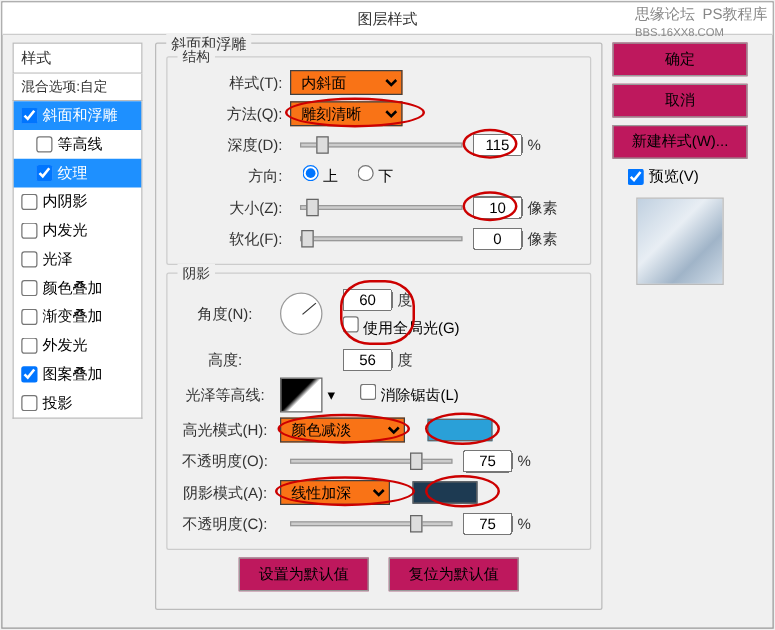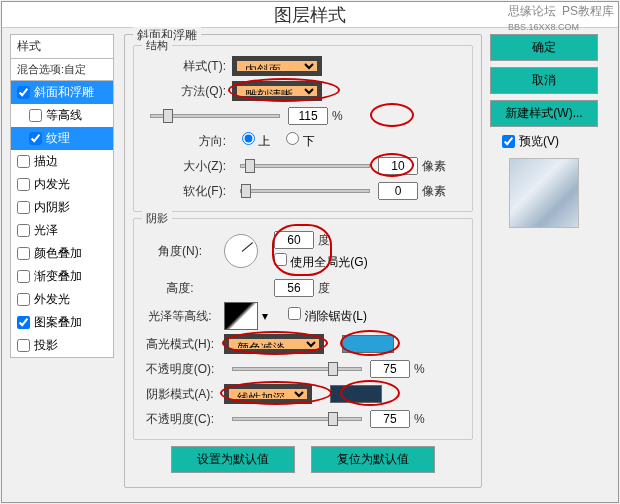--- a/index.html
+++ b/index.html
@@ -1,54 +1,54 @@
 <!DOCTYPE html>
 <html><head>
 <meta charset="utf-8">
 <style>
 * { box-sizing: border-box; margin: 0; padding: 0; font-family: "Microsoft YaHei", SimSun, sans-serif; font-size: 12px; }
 body { background: #f0f0f0; width: 620px; height: 504px; position: relative; }
 .watermark-top { position: absolute; top: 3px; right: 6px; color: #888; font-size: 11px; z-index: 10; }
 .watermark-top span { margin-left: 6px; }
 .dialog { background: #f0f0f0; border: 1px solid #999; width: 618px; height: 502px; margin: 1px; position: relative; }
-.title-bar { background: #fff; border-bottom: 1px solid #ccc; height: 26px; text-align: center; line-height: 26px; font-size: 18px; color: #333; }
+.title-bar { background: #fff; border-bottom: 1px solid #ccc; height: 26px; text-align: center; line-height: 26px; font-size: 12px; color: #333; }
 .content { display: flex; padding: 6px 8px 8px 8px; height: 474px; }
 .left-col { width: 104px; margin-right: 10px; }
 .left-header { background: #fff; border: 1px solid #bbb; padding: 3px 6px; color: #333; }
 .left-sub { background: #fff; border: 1px solid #bbb; border-top: none; padding: 3px 6px; color: #333; font-size: 11px; }
 .left-list { background: #fff; border: 1px solid #bbb; border-top: none; }
 .left-item { padding: 3px 6px; display: flex; align-items: center; cursor: pointer; }
 .left-item.sel { background: #1e90ff; color: #fff; }
 .left-item.sub { padding-left: 18px; }
 .left-item input[type=checkbox] { margin-right: 4px; }
 .mid-col { width: 358px; }
 .group { border: 1px solid #bbb; border-radius: 2px; padding: 6px 8px 8px 8px; margin-bottom: 6px; position: relative; }
 .group-title { position: absolute; top: -8px; left: 8px; background: #f0f0f0; padding: 0 4px; color: #333; }
 .sub-group { border: 1px solid #ccc; border-radius: 2px; padding: 6px 8px; margin-top: 4px; margin-bottom: 6px; position: relative; }
 .sub-group-title { position: absolute; top: -8px; left: 8px; background: #f0f0f0; padding: 0 4px; color: #333; font-size: 11px; }
 .row { display: flex; align-items: center; margin: 3px 0; min-height: 22px; }
 .row-label { width: 90px; text-align: right; padding-right: 6px; color: #333; }
 .row-label-sm { width: 82px; text-align: center; padding-right: 6px; color: #333; }
-select, input[type=text] { border: 5px solid #404040; background: #fdba74; padding: 1px 4px; height: 20px; }
+select, input[type=text] { border: 1px solid #404040; background: #f97316; padding: 1px 4px; height: 20px; }
 select { width: 90px; }
 .num-input { width: 40px; text-align: center; }
 .slider { flex: 1; max-width: 130px; height: 4px; background: #ccc; border: 1px solid #999; margin: 0 8px; position: relative; }
 .slider-thumb { position: absolute; width: 10px; height: 14px; background: #ddd; border: 1px solid #666; top: -6px; }
 .unit { margin-left: 4px; color: #333; }
 .radio-row { display: flex; gap: 16px; padding-left: 10px; }
 .circ { display: inline-block; width: 34px; height: 20px; border: 2.5px solid #c00; border-radius: 50%; position: absolute; pointer-events: none; }
 .color-swatch { width: 52px; height: 18px; border: 1px solid #666; }
 .curve-swatch { width: 34px; height: 28px; border: 1px solid #666; background: linear-gradient(135deg, #000 0%, #000 45%, #fff 55%, #fff 100%); }
 .angle-widget { width: 34px; height: 34px; border: 1px solid #999; border-radius: 50%; background: #fff; position: relative; }
 .angle-widget::after { content: ''; position: absolute; width: 14px; height: 1px; background: #333; top: 16px; left: 17px; transform: rotate(-40deg); transform-origin: left; }
 .right-col { width: 116px; padding-left: 8px; }
-.btn { display: block; width: 100%; background: #14b8a6; border: 1px solid #999; padding: 4px 0; margin-bottom: 6px; text-align: center; cursor: pointer; }
+.btn { display: block; width: 100%; background: #be185d; border: 1px solid #999; padding: 4px 0; margin-bottom: 6px; text-align: center; cursor: pointer; }
 .preview-box { width: 70px; height: 70px; border: 1px solid #bbb; margin: 8px auto; background: linear-gradient(135deg, #c0d0e0 0%, #e8eef4 40%, #a0b4c8 70%, #d0dce8 100%); }
 .bottom-btns { display: flex; gap: 16px; justify-content: center; margin-top: 6px; }
-.bottom-btns .btn { width: 124px; }
+.bottom-btns .btn { width: 104px; }
 .chk-row { display: flex; align-items: center; margin: 4px 0 8px 12px; }
 .chk-row input { margin-right: 4px; }
 </style>
 </head>
 <body>
 
 <div class="watermark-top">
   <span>思缘论坛</span><span>PS教程库</span><br>
   <span style="font-size:9px">BBS.16XX8.COM</span>
 </div>
@@ -68,29 +68,25 @@
         <div class="left-item sub">
             <input type="checkbox" style="">
             <span>等高线</span>
           </div>
         <div class="left-item sub sel">
             <input type="checkbox" checked="" style="">
             <span>纹理</span>
           </div>
         <div class="left-item">
             <input type="checkbox" style="">
-            <span>描边</span>
+            <span>内阴影</span>
           </div>
         <div class="left-item">
             <input type="checkbox" style="">
             <span>内发光</span>
-          </div>
-        <div class="left-item">
-            <input type="checkbox" style="">
-            <span>内阴影</span>
           </div>
         <div class="left-item">
             <input type="checkbox" style="">
             <span>光泽</span>
           </div>
         <div class="left-item">
             <input type="checkbox" style="">
             <span>颜色叠加</span>
           </div>
         <div class="left-item">
@@ -120,20 +116,21 @@
           <div class="row">
             <div class="row-label">样式(T):</div>
             <select><option>内斜面</option></select>
           </div>
           <div class="row" style="position:relative">
             <div class="row-label">方法(Q):</div>
             <select><option>雕刻清晰</option></select>
             <span class="circ" style="left:86px; top:-2px; width:112px; height:24px"></span>
           </div>
           <div class="row" style="position:relative">
+            <div class="row-label">深度(D):</div>
             <div class="slider">
                 <div class="slider-thumb" style="left:12px"></div>
               </div>
             <input class="num-input" value="115" style="">
             <span class="unit">%</span>
             <span class="circ" style="left:228px; top:-2px; width:44px; height:24px"></span>
           </div>
           <div class="row">
             <div class="row-label">方向:</div>
             <div class="radio-row">

